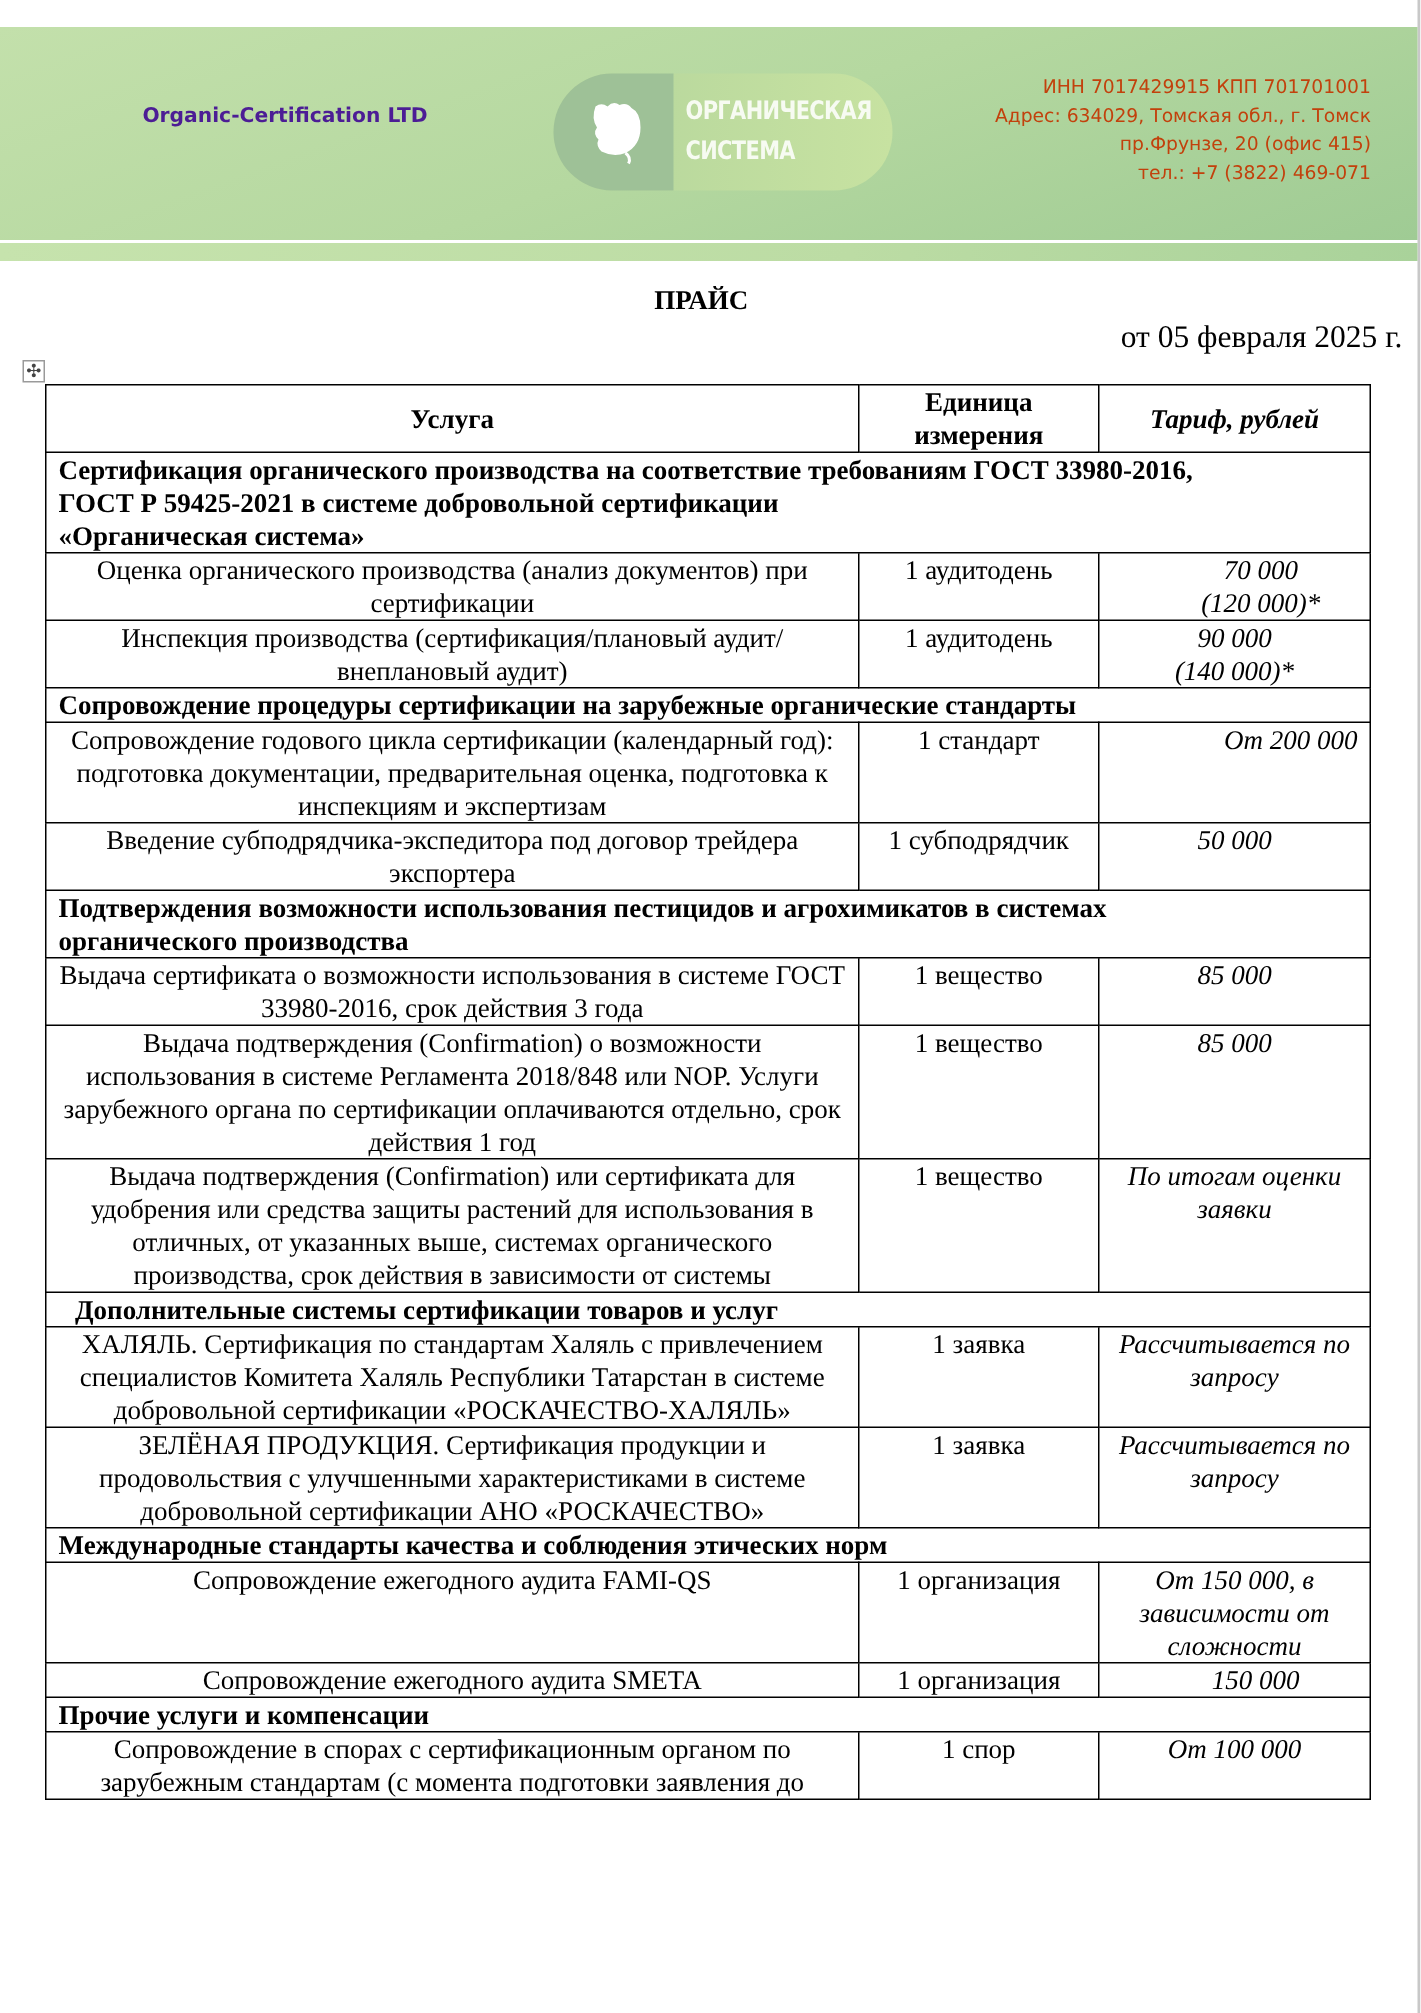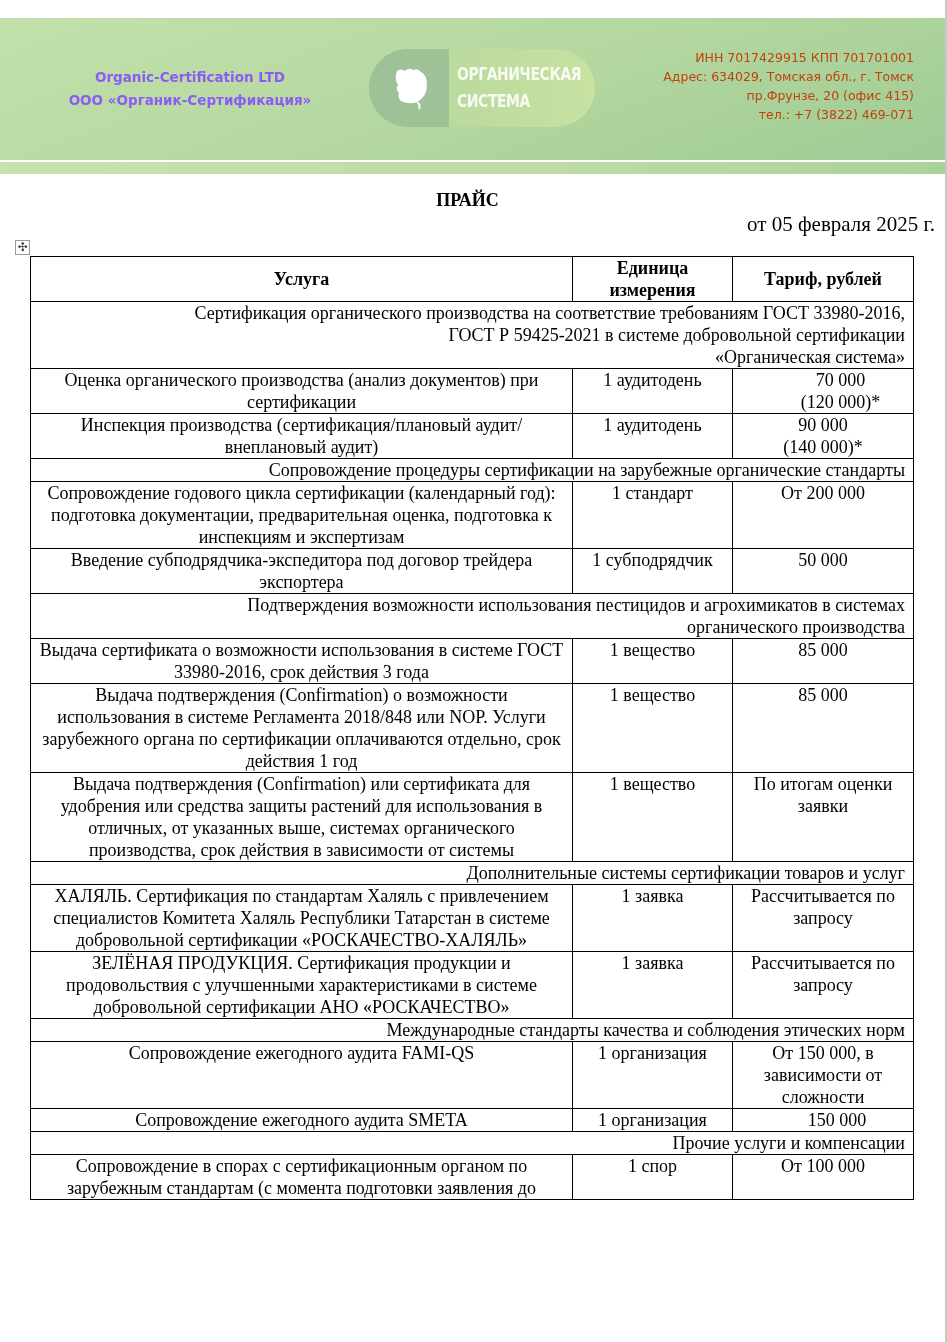--- a/index.html
+++ b/index.html
@@ -11,21 +11,21 @@
   .banner {
     position: absolute; left: 0; top: 18px; width: 945px; height: 142px;
     background: linear-gradient(160deg, #c3e0ab 0%, #b5d8a0 50%, #9fcb94 100%);
   }
   .banner-stripe {
     position: absolute; left: 0; top: 162px; width: 945px; height: 12px;
     background: linear-gradient(90deg, #c6e3ad 0%, #bcdca4 60%, #a9d29a 100%);
   }
   .banner-left {
     position: absolute; left: 50px; top: 66px; width: 280px; text-align: center;
-    font-family: "DejaVu Sans", sans-serif; font-weight: bold; font-size: 13.5px; line-height: 23px; color: #8b5cf6;
+    font-family: "DejaVu Sans", sans-serif; font-weight: bold; font-size: 13.5px; line-height: 23px; color: #4c1d95;
   }
   .logo {
     position: absolute; left: 369px; top: 49px; width: 226px; height: 78px;
     border-radius: 39px; background: linear-gradient(90deg, #b4d59c 0%, #c7e2a1 100%);
   }
   .logo-circle {
     position: absolute; left: 0; top: 0; width: 80px; height: 78px;
     background: #9ec197; border-radius: 39px 0 0 39px;
   }
   .logo-leaf { position: absolute; left: 22px; top: 18px; }
@@ -46,35 +46,34 @@
     font-family: "DejaVu Sans", sans-serif;
   }
   table.price {
     position: absolute; left: 30px; top: 256px; width: 884px; border-collapse: collapse;
     font-size: 18px; line-height: 22px;
   }
   table.price td, table.price th { border: 1.5px solid #000; vertical-align: top; padding: 0 8px; }
   table.price th { font-weight: bold; text-align: center; vertical-align: middle; height: 42px; }
   .c1 { width: 525px; }
   .c2 { width: 143px; text-align: center; }
-  .c3 { text-align: center; }
-  td.section { font-weight: normal; text-align: right; margin-left: 40px; }
+  .c3 { text-align: center; font-style: italic; }
+  td.section { font-weight: bold; text-align: left; margin-left: 40px; }
   td.row-c1 { text-align: center; }
 </style>
 </head>
 <body>
 
 <div class="right-edge"></div>
 
 <div class="banner"></div>
 <div class="banner-stripe"></div>
 
 <div class="banner-left">
   <div>Organic-Certification LTD</div>
-  <div>ООО «Органик-Сертификация»</div>
 </div>
 
 <div class="logo">
   <div class="logo-circle">
     <svg class="logo-leaf" width="40" height="44" viewBox="0 0 40 44">
       <path d="M6 4 Q10 1 14 4 Q18 0 22 3 Q27 1 30 5 Q36 8 36 18 Q36 30 26 35 Q18 38 10 34 Q6 30 8 26 Q4 22 7 18 Q3 12 6 4 Z" fill="#ffffff"></path>
       <path d="M26 35 Q30 38 28 42" stroke="#ffffff" stroke-width="2" fill="none"></path>
     </svg>
   </div>
   <div class="logo-text">
@@ -120,21 +119,21 @@
         <td class="c2">1 аудитодень</td>
         <td class="c3" style="white-space: pre-line;">90 000
 (140 000)*</td>
       </tr>
       <tr>
         <td colspan="3" class="section" style="white-space: pre-line;">Сопровождение процедуры сертификации на зарубежные органические стандарты</td>
       </tr>
       <tr>
         <td class="row-c1">Сопровождение годового цикла сертификации (календарный год): подготовка документации, предварительная оценка, подготовка к инспекциям и экспертизам</td>
         <td class="c2">1 стандарт</td>
-        <td class="c3" style="white-space: pre-line;">От 200 000</td>
+        <td class="c3" style="white-space: pre-line; text-align: right;">От 200 000</td>
       </tr>
       <tr>
         <td class="row-c1">Введение субподрядчика-экспедитора под договор трейдера экспортера</td>
         <td class="c2">1 субподрядчик</td>
         <td class="c3" style="white-space: pre-line;">50 000</td>
       </tr>
       <tr>
         <td colspan="3" class="section" style="white-space: pre-line;">Подтверждения возможности использования пестицидов и агрохимикатов в системах
 органического производства</td>
       </tr>

